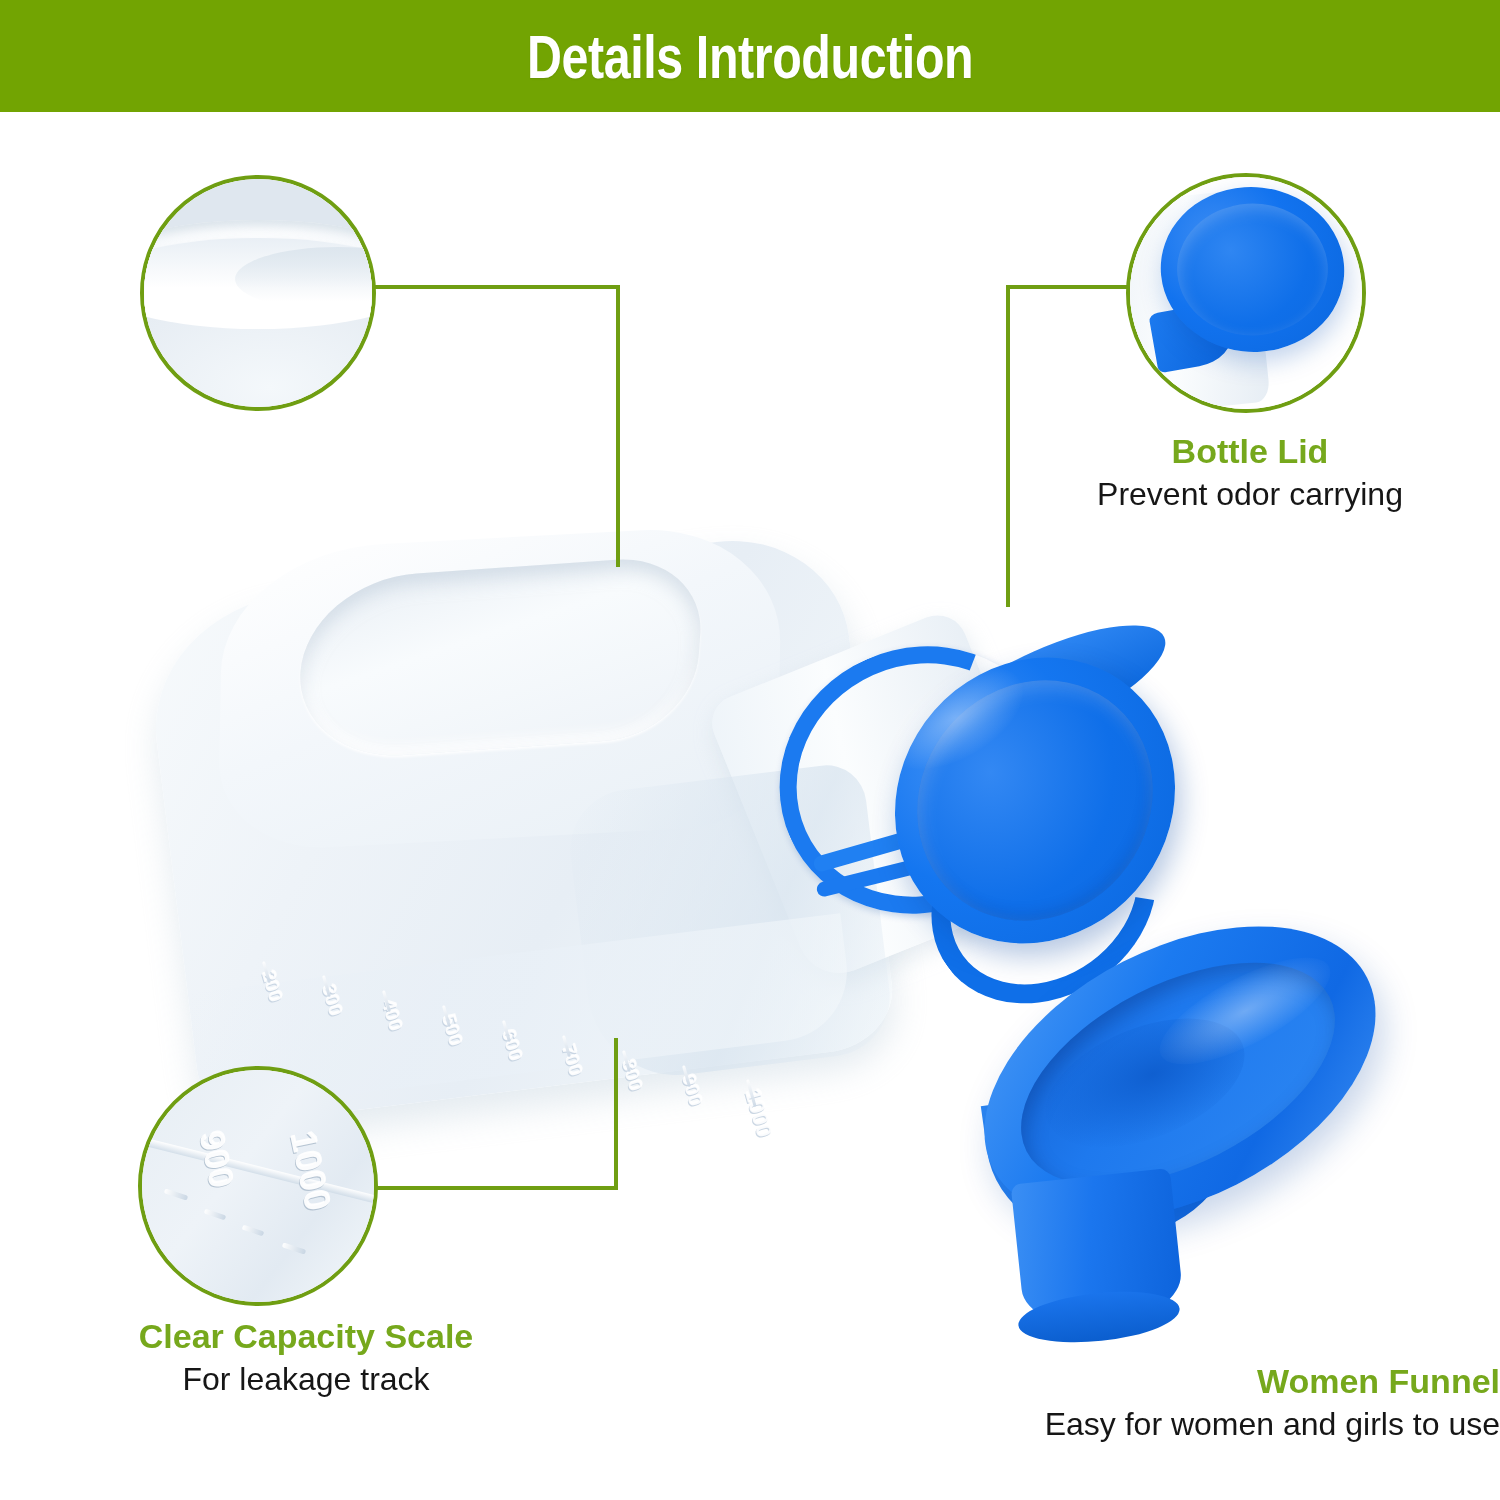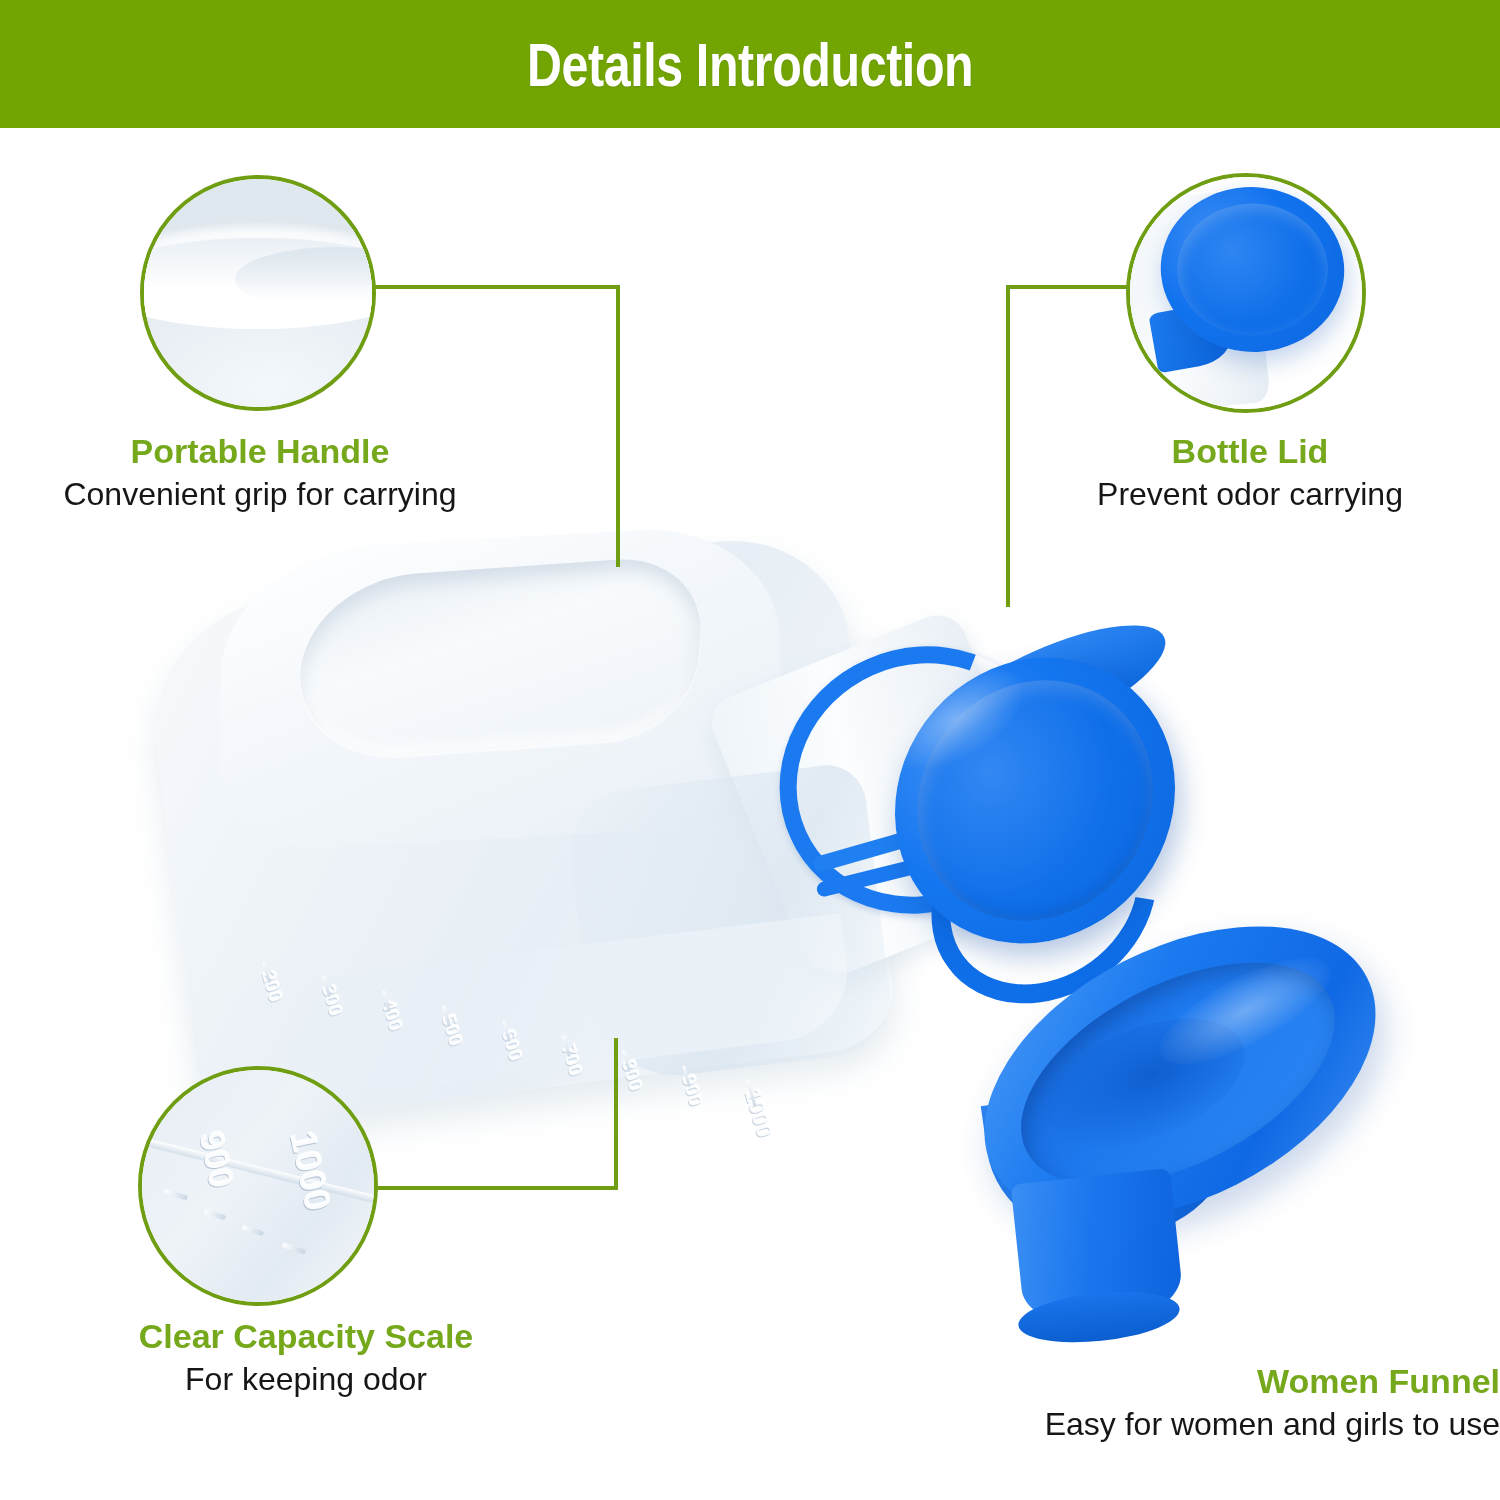--- a/index.html
+++ b/index.html
@@ -13,21 +13,21 @@
     position: relative;
     overflow: hidden;
     font-family: "Liberation Sans", sans-serif;
   }
 
   
   #header-banner {
     position: absolute;
     left: 0; top: 0;
     width: 1500px;
-    height: 128px;
+    height: 112px;
     background: #72A402;
     display: flex;
     align-items: center;
     justify-content: center;
   }
   #header-title {
     color: #ffffff;
     font-size: 62px;
     font-weight: bold;
     letter-spacing: -0.5px;
@@ -553,33 +553,29 @@
       <div class="zoom-scale-edge"></div>
       <span class="emb" style="left:46px; top:70px; font-size:34px; transform:rotate(78deg);">900</span>
       <span class="emb" style="left:128px; top:80px; font-size:36px; transform:rotate(78deg);">1000</span>
       <div class="tick" style="left:22px; top:122px; width:24px; height:5px; transform:rotate(18deg);"></div>
       <div class="tick" style="left:62px; top:142px; width:22px; height:5px; transform:rotate(18deg);"></div>
       <div class="tick" style="left:100px; top:158px; width:22px; height:5px; transform:rotate(18deg);"></div>
       <div class="tick" style="left:140px; top:176px; width:24px; height:5px; transform:rotate(18deg);"></div>
     </div>
   </div>
 
-  <div class="label-block" style="left:0px; top:305px; width:520px; text-align:center;">
-    <div class="label-title">Portable Handle</div>
-    <div class="label-sub">Convenient grip for carrying</div>
-  </div>
 
   <div class="label-block" style="left:1000px; top:305px; width:500px; text-align:center;">
     <div class="label-title">Bottle Lid</div>
     <div class="label-sub">Prevent odor carrying</div>
   </div>
 
   <div class="label-block" style="left:16px; top:1190px; width:580px; text-align:center;">
     <div class="label-title">Clear Capacity Scale</div>
-    <div class="label-sub">For keeping odor</div>
+    <div class="label-sub">For leakage track</div>
   </div>
 
   <div class="label-block" style="left:930px; top:1235px; width:570px; text-align:right;">
     <div class="label-title">Women Funnel</div>
     <div class="label-sub">Easy for women and girls to use</div>
   </div>
 
 </div>
 
 </body></html>

